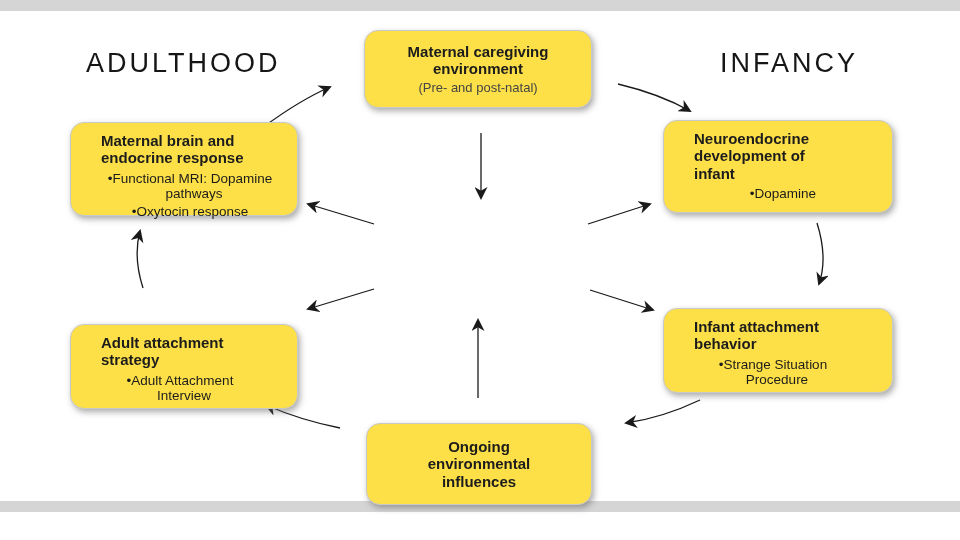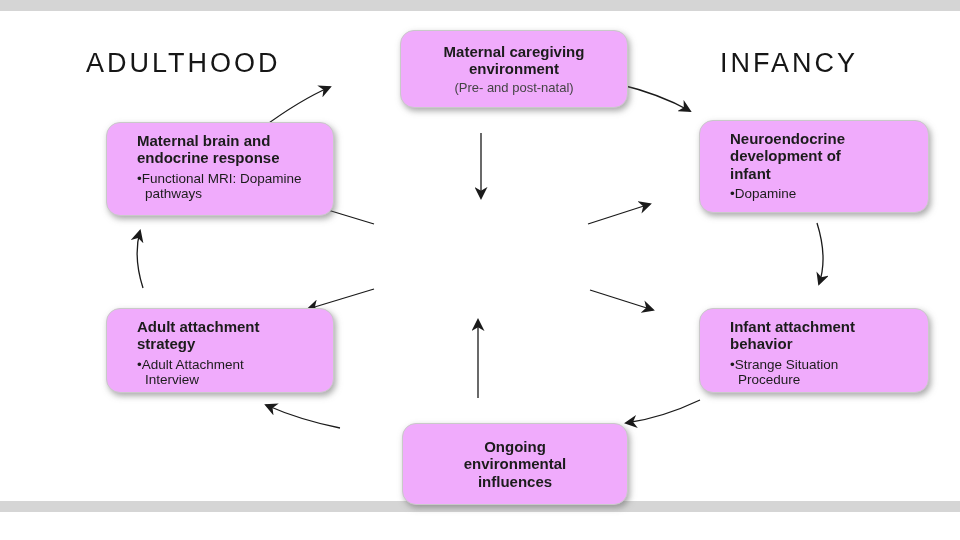--- a/index.html
+++ b/index.html
@@ -8,26 +8,26 @@
     font-family:"Liberation Sans",sans-serif;color:#1c1c1c;
   }
   .frame-strip{position:absolute;left:0;width:960px;height:11px;background:#d5d5d5;}
   .frame-strip.top{top:0;}
   .frame-strip.bottom{top:501px;}
   .stage-label{
     position:absolute;font-size:27px;letter-spacing:3px;color:#161616;
     font-weight:normal;z-index:3;
   }
   .box{
-    position:absolute;background:#f0abfc;border:1px solid #c9c9c9;border-radius:14px;
-    box-shadow:2px 3px 6px rgba(100,100,100,0.55);z-index:2;box-sizing:border-box;margin-left:36px;
+    position:absolute;background:#fde047;border:1px solid #c9c9c9;border-radius:14px;
+    box-shadow:2px 3px 6px rgba(100,100,100,0.55);z-index:2;box-sizing:border-box;
   }
   .box .title{font-weight:bold;font-size:15px;line-height:1.16;}
   .box .subtitle{font-weight:normal;font-size:13px;color:#444;margin-top:3px;}
-  .box .bullet{font-size:13.5px;line-height:1.16;padding-left:8px;text-indent:-8px;margin-top:2px;}
+  .box .bullet{font-size:13.5px;line-height:1.16;padding-left:8px;text-indent:-8px;margin-top:2px;text-align:center;}
   .side-box{padding:9px 0 0 30px;text-align:left;}
   .side-box .title{max-width:180px;margin-bottom:4px;}
   .side-box .bullet{max-width:170px;}
   .center-text{display:flex;flex-direction:column;align-items:center;justify-content:center;text-align:center;}
   svg.arrows{position:absolute;left:0;top:0;z-index:1;}
 </style>
 </head>
 <body>
 
 <div id="stage">
@@ -61,29 +61,30 @@
   </svg>
 
   <div class="box center-text" style="left:364px;top:30px;width:228px;height:78px;">
     <div class="title" style="max-width:160px;">Maternal caregiving environment</div>
     <div class="subtitle">(Pre- and post-natal)</div>
   </div>
 
   <div class="box side-box" style="left:70px;top:122px;width:228px;height:94px;">
     <div class="title">Maternal brain and endocrine response</div>
     <div class="bullet">•Functional MRI: Dopamine pathways</div>
+    <div class="bullet">•Oxytocin response</div>
   </div>
 
   <div class="box side-box" style="left:663px;top:120px;width:230px;height:93px;">
     <div class="title" style="max-width:145px;">Neuroendocrine development of infant</div>
     <div class="bullet">•Dopamine</div>
   </div>
 
 
-  <div class="box side-box" style="left:70px;top:308px;width:228px;height:85px;">
+  <div class="box side-box" style="left:70px;top:324px;width:228px;height:85px;">
     <div class="title" style="max-width:150px;">Adult attachment strategy</div>
     <div class="bullet" style="max-width:150px;">•Adult Attachment Interview</div>
   </div>
 
   <div class="box side-box" style="left:663px;top:308px;width:230px;height:85px;">
     <div class="title" style="max-width:150px;">Infant attachment behavior</div>
     <div class="bullet" style="max-width:150px;">•Strange Situation Procedure</div>
   </div>
 
   <div class="box center-text" style="left:366px;top:423px;width:226px;height:82px;">

